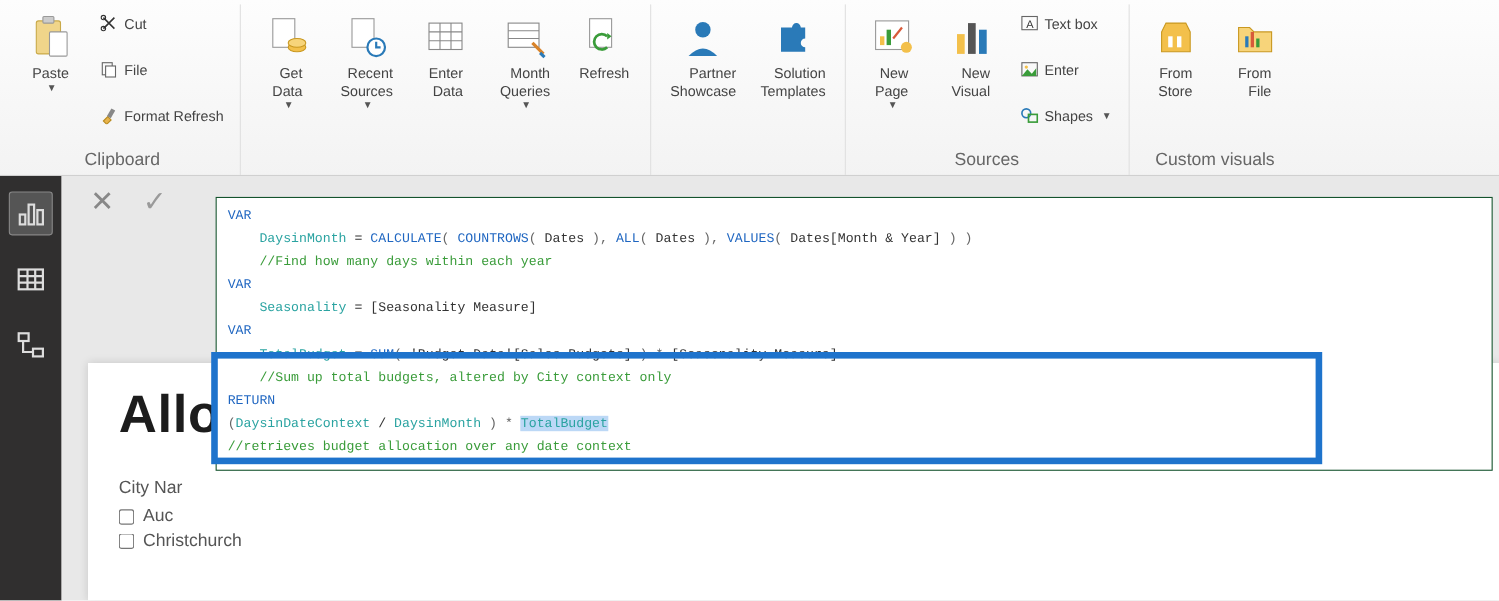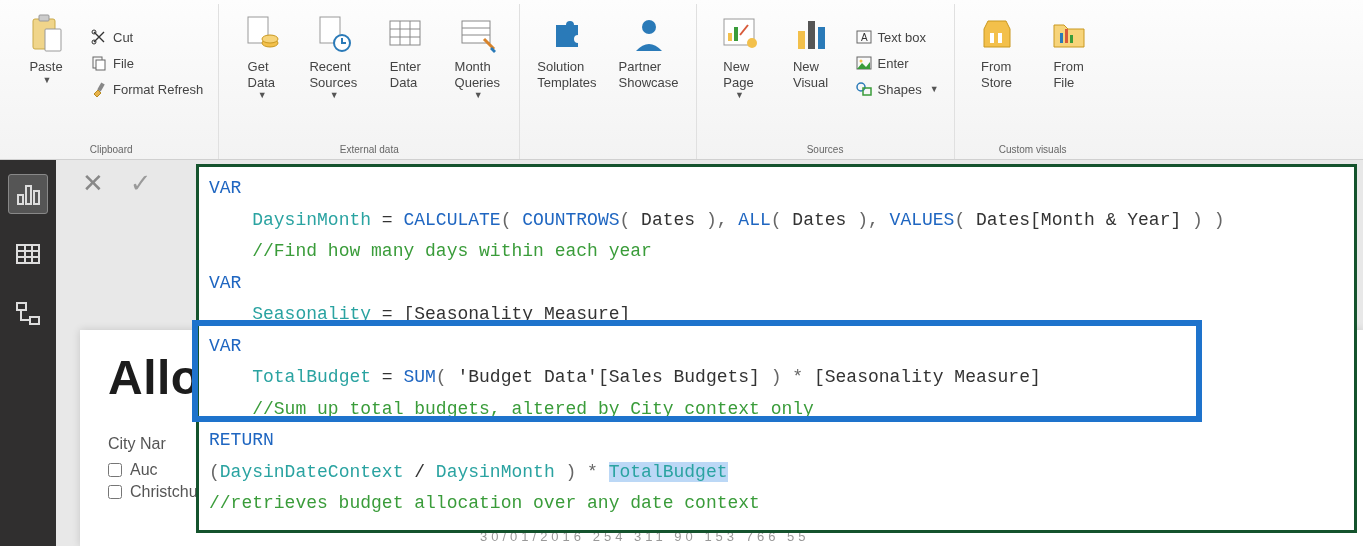--- a/index.html
+++ b/index.html
@@ -28,38 +28,38 @@
     padding: 4px 10px 2px 10px;
   }
   .group-body {
     display: flex;
     align-items: flex-start;
     flex: 1;
     gap: 8px;
   }
   .group-label {
     text-align: center;
-    font-size: 10px;
+    font-size: 16px;
     color: #666;
     padding: 4px 0 2px 0;
   }
   .big-btn {
     display: flex;
     flex-direction: column;
     align-items: center;
     justify-content: flex-start;
     padding: 4px 6px;
     min-width: 64px;
     cursor: pointer;
     border: 1px solid transparent;
     border-radius: 2px;
   }
   .big-btn .icon { width: 42px; height: 42px; margin-bottom: 4px; }
-  .big-btn .lbl { font-size: 13px; color:#444; text-align:left; line-height:1.2; }
-  .small-list { display:flex; flex-direction:column; gap:4px; padding-top:2px;margin-top:16px; }
+  .big-btn .lbl { font-size: 13px; color:#444; text-align:right; line-height:1.2; }
+  .small-list { display:flex; flex-direction:column; gap:20px; padding-top:2px; }
   .small-btn { display:flex; align-items:center; gap:6px; padding:2px 4px; cursor:pointer; border:1px solid transparent; border-radius:2px;}
   .small-btn .icon { width:16px; height:16px; }
   .caret { font-size:9px; color:#555; margin-left:2px;}
   
   
   .main-area { display:flex; height: 386px; }
   .leftrail {
     width: 56px;
     background: #302f2f;
     display:flex; flex-direction:column;
@@ -94,28 +94,28 @@
   .fx-x, .fx-check {
     font-size:26px;
     color:#888;
     cursor:pointer;
     line-height:1;
     padding:2px 6px;
   }
   .fx-check { color:#9a9a9a;}
   .formula-box {
     position:absolute;
-    top:4px;
+    top:19px;
     left:140px;
     right:6px;
     background:#fff;
-    border:3px solid #14532d;
+    border:1px solid #14532d;
     padding:6px 10px 10px 10px;
     font-family: Consolas, "Courier New", monospace;
-    font-size:18px;
+    font-size:12px;
     line-height:1.75;
     color:#333;
     white-space: pre;
     overflow:hidden;
   }
   .kw { color:#1f66c1; }
   .ident { color:#2aa3a1; }
   .func { color:#1f66c1; }
   .comment { color:#3a9c3a; }
   .paren { color:#666; }
@@ -236,40 +236,47 @@
             <rect x="6" y="8" width="28" height="22" fill="#fff" stroke="#888"></rect>
             <line x1="6" y1="15" x2="34" y2="15" stroke="#888"></line>
             <line x1="6" y1="22" x2="34" y2="22" stroke="#888"></line>
             <path d="M28 26 L38 36" stroke="#d8832a" stroke-width="3"></path>
             <path d="M36 34 L40 38 L38 40 L34 36 Z" fill="#2a7ab8"></path>
           </svg>
         <div class="lbl" style="white-space:pre">Month
 Queries</div>
         <div class="caret">▼</div>
       </div>
-    </div>
-    <div class="group-label">External data</div>
+      <div class="big-btn">
+        <svg class="icon" viewBox="0 0 42 42">
+            <rect x="8" y="4" width="20" height="26" fill="#fff" stroke="#999"></rect>
+            <path d="M24 30 A7 7 0 1 1 24 20" fill="none" stroke="#3a9c3a" stroke-width="2.5"></path>
+            <path d="M24 17 L28 20 L24 23 Z" fill="#3a9c3a"></path>
+          </svg>
+        <div class="lbl">Refresh</div>
+      </div>
+    </div>
   </div>
 
   <div class="group">
     <div class="group-body">
       <div class="big-btn">
         <svg class="icon" viewBox="0 0 42 42">
+            <circle cx="21" cy="14" r="7" fill="#2a7ab8"></circle>
+            <path d="M8 38 Q21 24 34 38 Z" fill="#2a7ab8"></path>
+          </svg>
+        <div class="lbl" style="white-space:pre">Partner
+Showcase</div>
+      </div>
+      <div class="big-btn">
+        <svg class="icon" viewBox="0 0 42 42">
             <path d="M10 12 h10 a4 4 0 0 1 8 0 h4 v10 a4 4 0 0 0 0 8 v4 h-22 z" fill="#2a7ab8"></path>
           </svg>
         <div class="lbl" style="white-space:pre">Solution
 Templates</div>
-      </div>
-      <div class="big-btn">
-        <svg class="icon" viewBox="0 0 42 42">
-            <circle cx="21" cy="14" r="7" fill="#2a7ab8"></circle>
-            <path d="M8 38 Q21 24 34 38 Z" fill="#2a7ab8"></path>
-          </svg>
-        <div class="lbl" style="white-space:pre">Partner
-Showcase</div>
       </div>
     </div>
   </div>
 
   <div class="group">
     <div class="group-body">
       <div class="big-btn">
         <svg class="icon" viewBox="0 0 42 42">
             <rect x="6" y="6" width="30" height="26" fill="#fff" stroke="#999"></rect>
             <rect x="10" y="20" width="4" height="8" fill="#f3c04b"></rect>
@@ -381,21 +388,20 @@
       <div class="checklist">
         <label class="check-item">
             <input type="checkbox" style="">
             <span>Auc</span>
           </label>
         <label class="check-item">
             <input type="checkbox" style="">
             <span>Christchurch</span>
           </label>
       </div>
-      <div class="table-stub">30/01/2016        254 311 90        153 766 55</div>
     </div>
 
     <div class="fx-row">
       <span class="fx-x">✕</span>
       <span class="fx-check">✓</span>
     </div>
 
     <div class="formula-box"><span class="kw">VAR</span>
     <span class="ident">DaysinMonth</span><span class="plain"> = </span><span class="func">CALCULATE</span><span class="paren">( </span><span class="func">COUNTROWS</span><span class="paren">( </span><span class="plain">Dates</span><span class="paren"> ), </span><span class="func">ALL</span><span class="paren">( </span><span class="plain">Dates</span><span class="paren"> ), </span><span class="func">VALUES</span><span class="paren">( </span><span class="plain">Dates[Month &amp; Year]</span><span class="paren"> ) )</span>
     <span class="comment">//Find how many days within each year</span>

